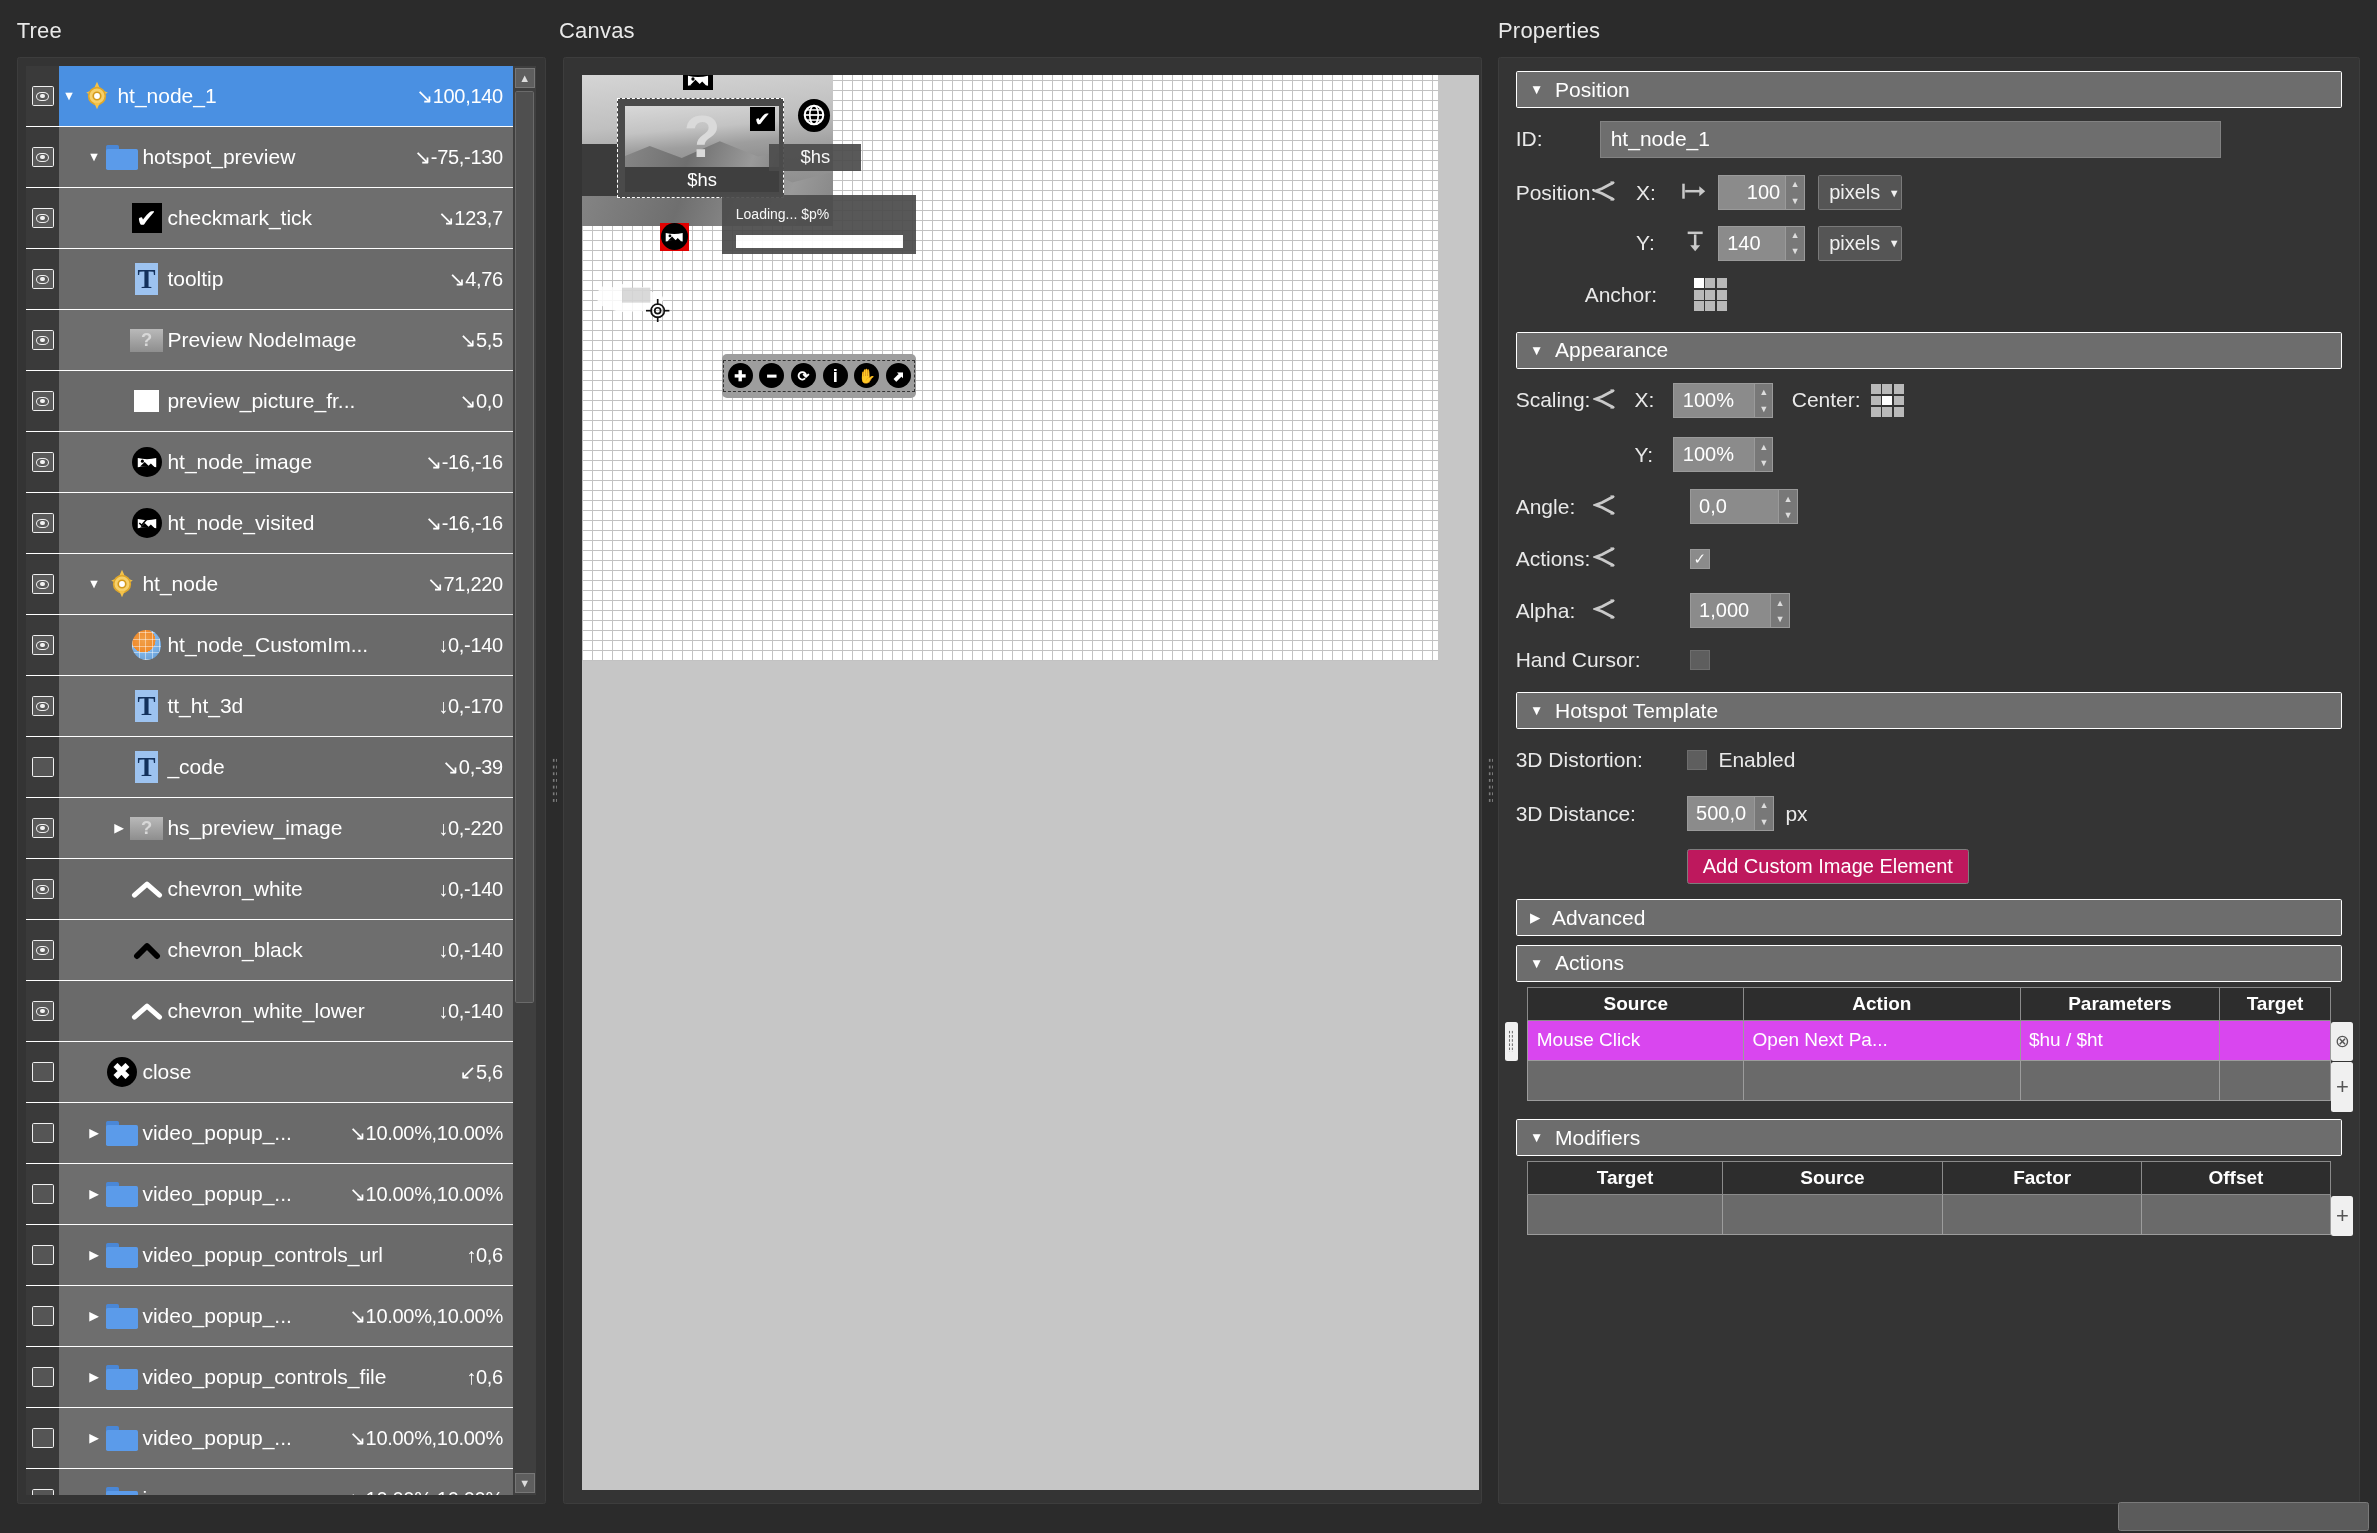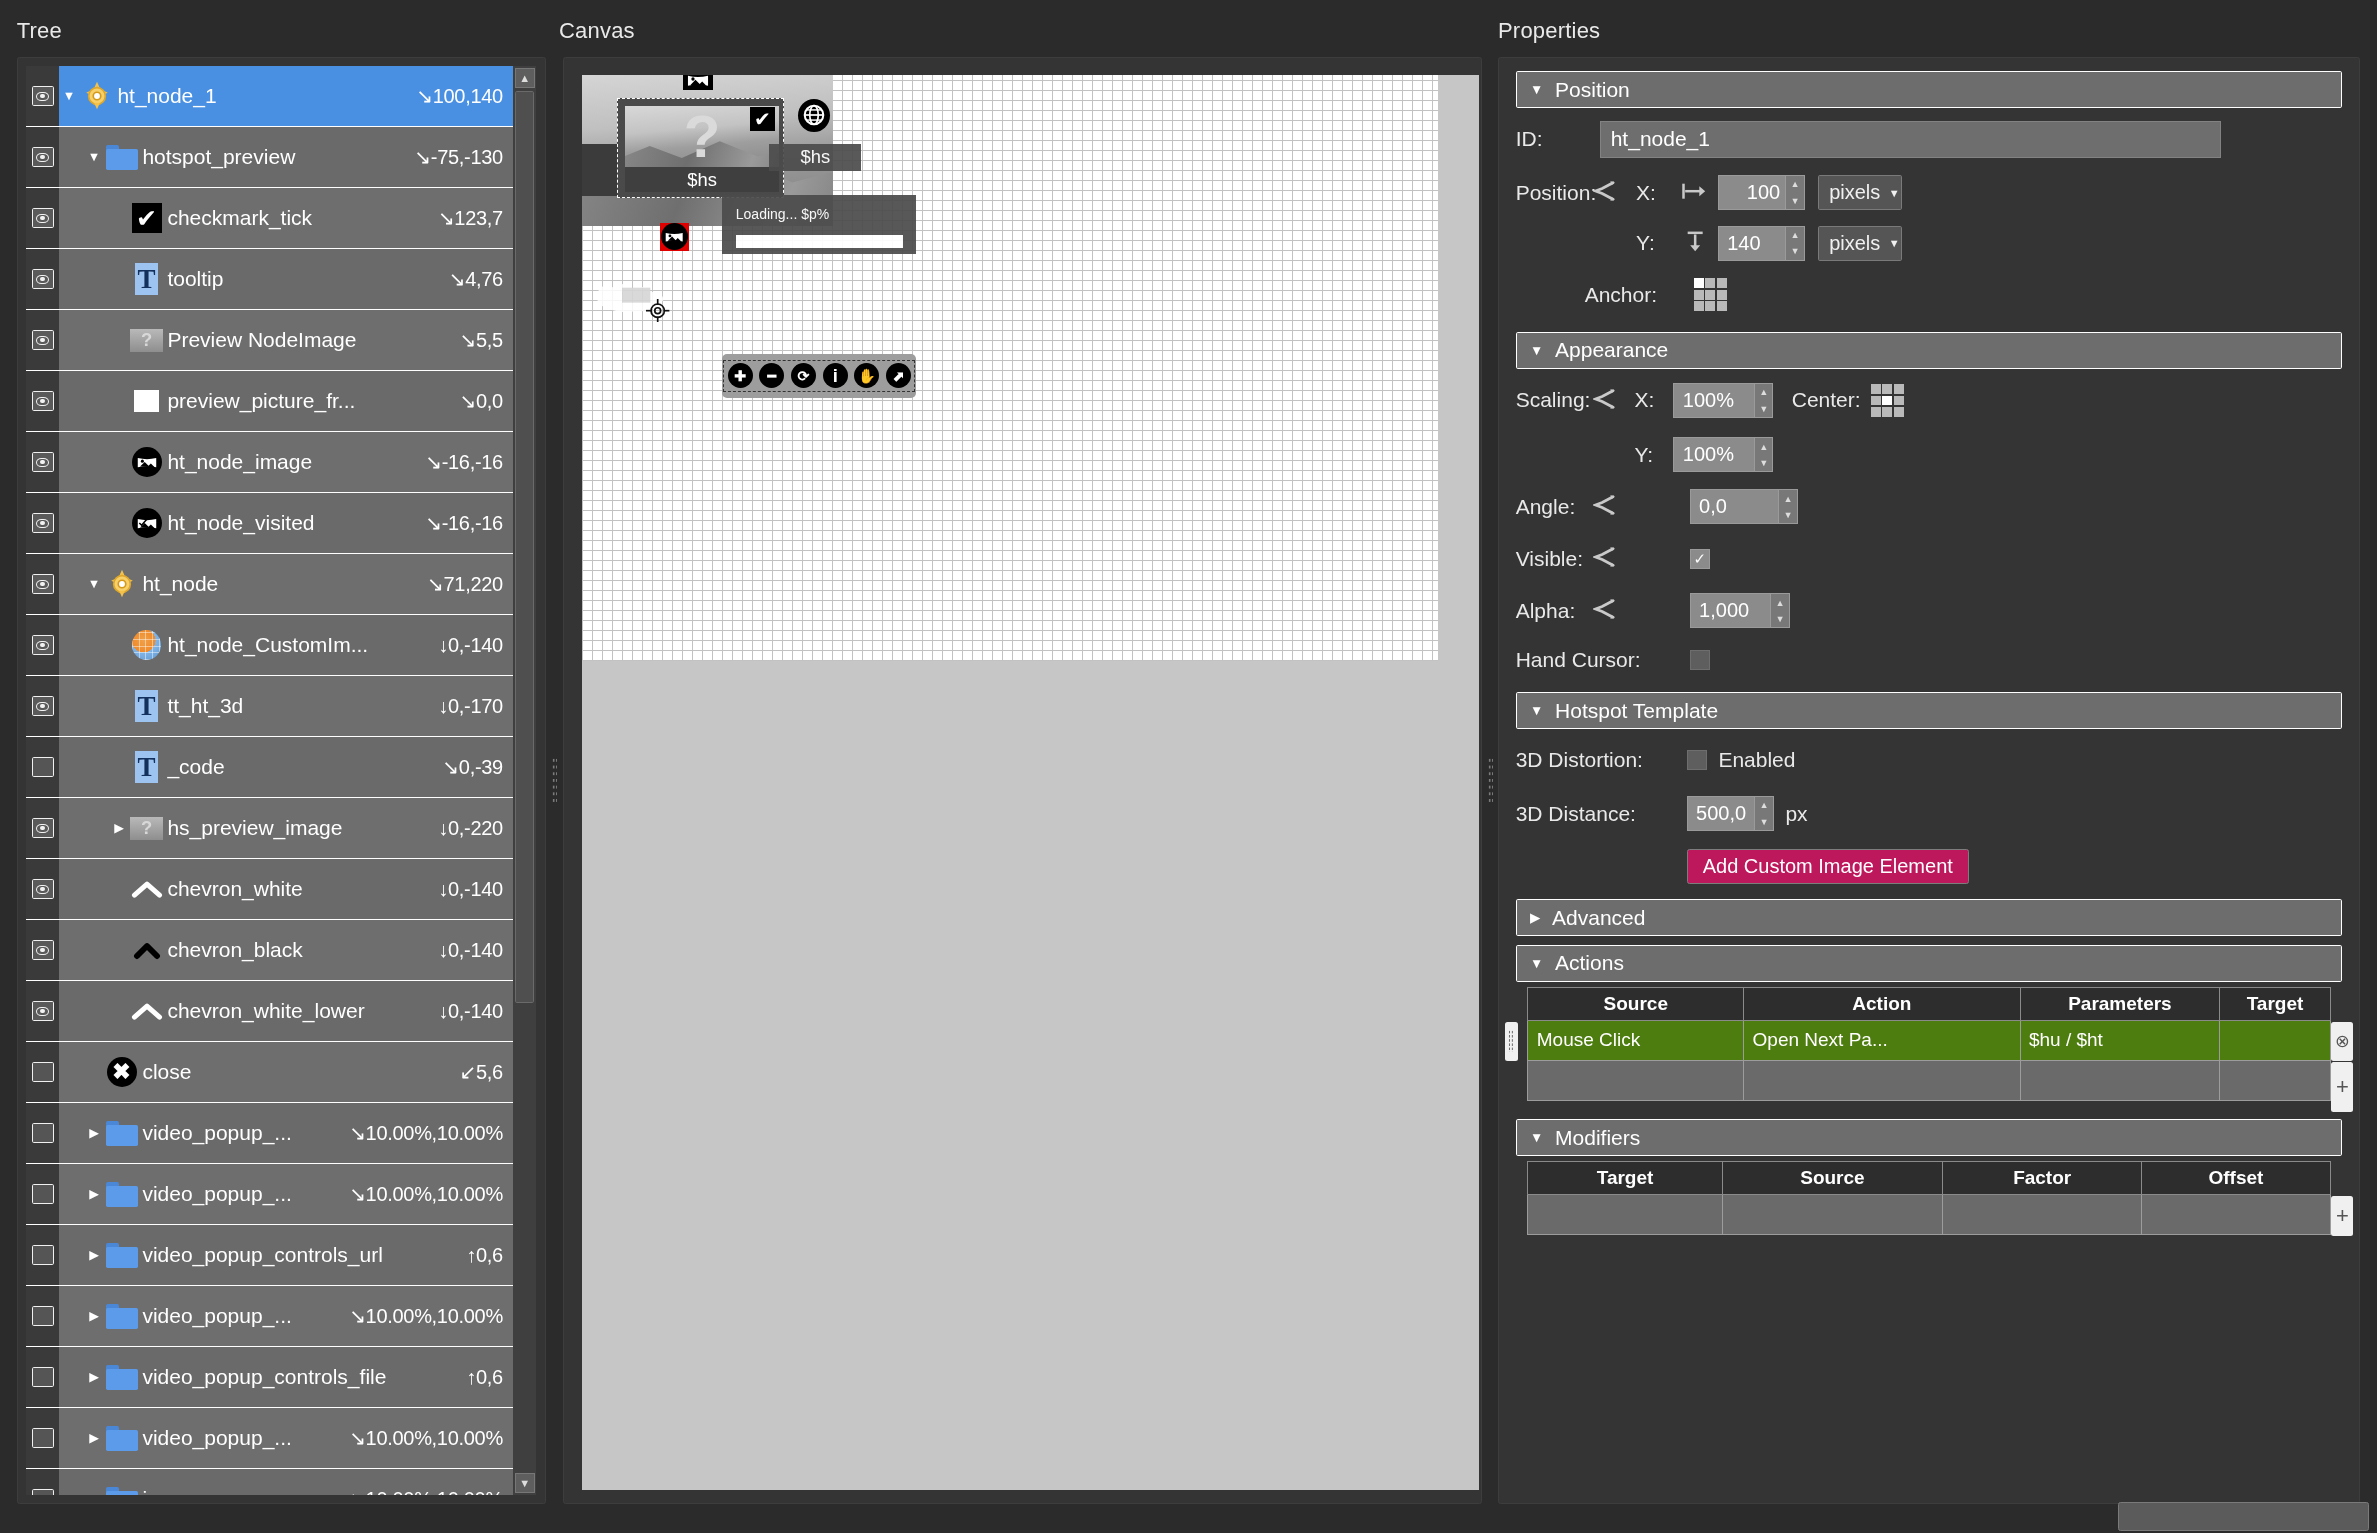--- a/index.html
+++ b/index.html
@@ -192,21 +192,21 @@
   .grid3 i{ background:#b9b9b9; display:block; }
   .grid3 i.on{ background:#ffffff; }
   .cbox{ width:20px;height:20px;background:#8b8b8b;border:0.8px solid #9a9a9a;
     display:flex;align-items:center;justify-content:center;color:#fff;font-size:15px;line-height:1;}
   .cbox.empty{ background:#5e5e5e;border-color:#6e6e6e; }
   .btn{ height:35px; background:#be185d; border:0.8px solid #7d7d7d; border-radius:2.5px;
     display:inline-flex;align-items:center;padding:0 15px;color:#fff;font-size:20px;}
   .tbl{ width:100%; border-collapse:collapse; }
   .tbl th{ background:#2d2d2d; color:#fff; font-size:19px; font-weight:bold;
     border:0.8px solid #8a8a8a; height:33px; }
-  .tbl td{ background:#4d7c0f; border:0.8px solid #9c9c9c; height:40px;
+  .tbl td{ background:#d946ef; border:0.8px solid #9c9c9c; height:40px;
     color:#fff; font-size:19px; padding-left:8.4px; }
   .tbl td.empty{ background:#6a6a6a; }
   .tblwrap{ position:relative; }
   .rowhandle{ position:absolute; left:-11px; width:13.4px; height:39px; background:#f0f0f0;
     border-radius:2.5px; display:flex;align-items:center;justify-content:center; }
   .rowhandle .dots{width:5.9px;height:22px;background-image:radial-gradient(#666 45%,transparent 47%);
     background-size:2.9px 4.2px;}
   .delbtn{ position:absolute; right:-11px; width:22px; height:39px; background:#f0f0f0;
     border-radius:2.5px; display:flex;align-items:center;justify-content:center;color:#555;font-size:17.6px;}
   .addbtn{ position:absolute; right:-11px; width:22px; height:50px; background:#f0f0f0;
@@ -818,21 +818,21 @@
         <div class="spinner" style="width:108px;margin-left:72px;">
           <span>0,0</span>
           <span class="arrows">
               <span>▲</span>
               <span>▼</span>
             </span>
         </div>
       </div>
 
       <div class="frow" style="height:52px;">
-        <div class="flabel" style="width:77px;">Visible:</div>
+        <div class="flabel" style="width:77px;">Actions:</div>
         <span class="linkicon">
           <svg width="25" height="22" viewBox="0 0 30 26">
               <path d="M24 3 L11 10 L3 13 L11 16 L24 23" fill="none" stroke="#c9c9c9" stroke-width="3.4" stroke-linecap="round"></path>
               <path d="M21 1 l5 2 l-4 3z" fill="#c9c9c9"></path>
               <path d="M21 25 l5 -2 l-4 -3z" fill="#c9c9c9"></path>
             </svg>
         </span>
         <div class="cbox" style="margin-left:72px;">✓</div>
       </div>
 

